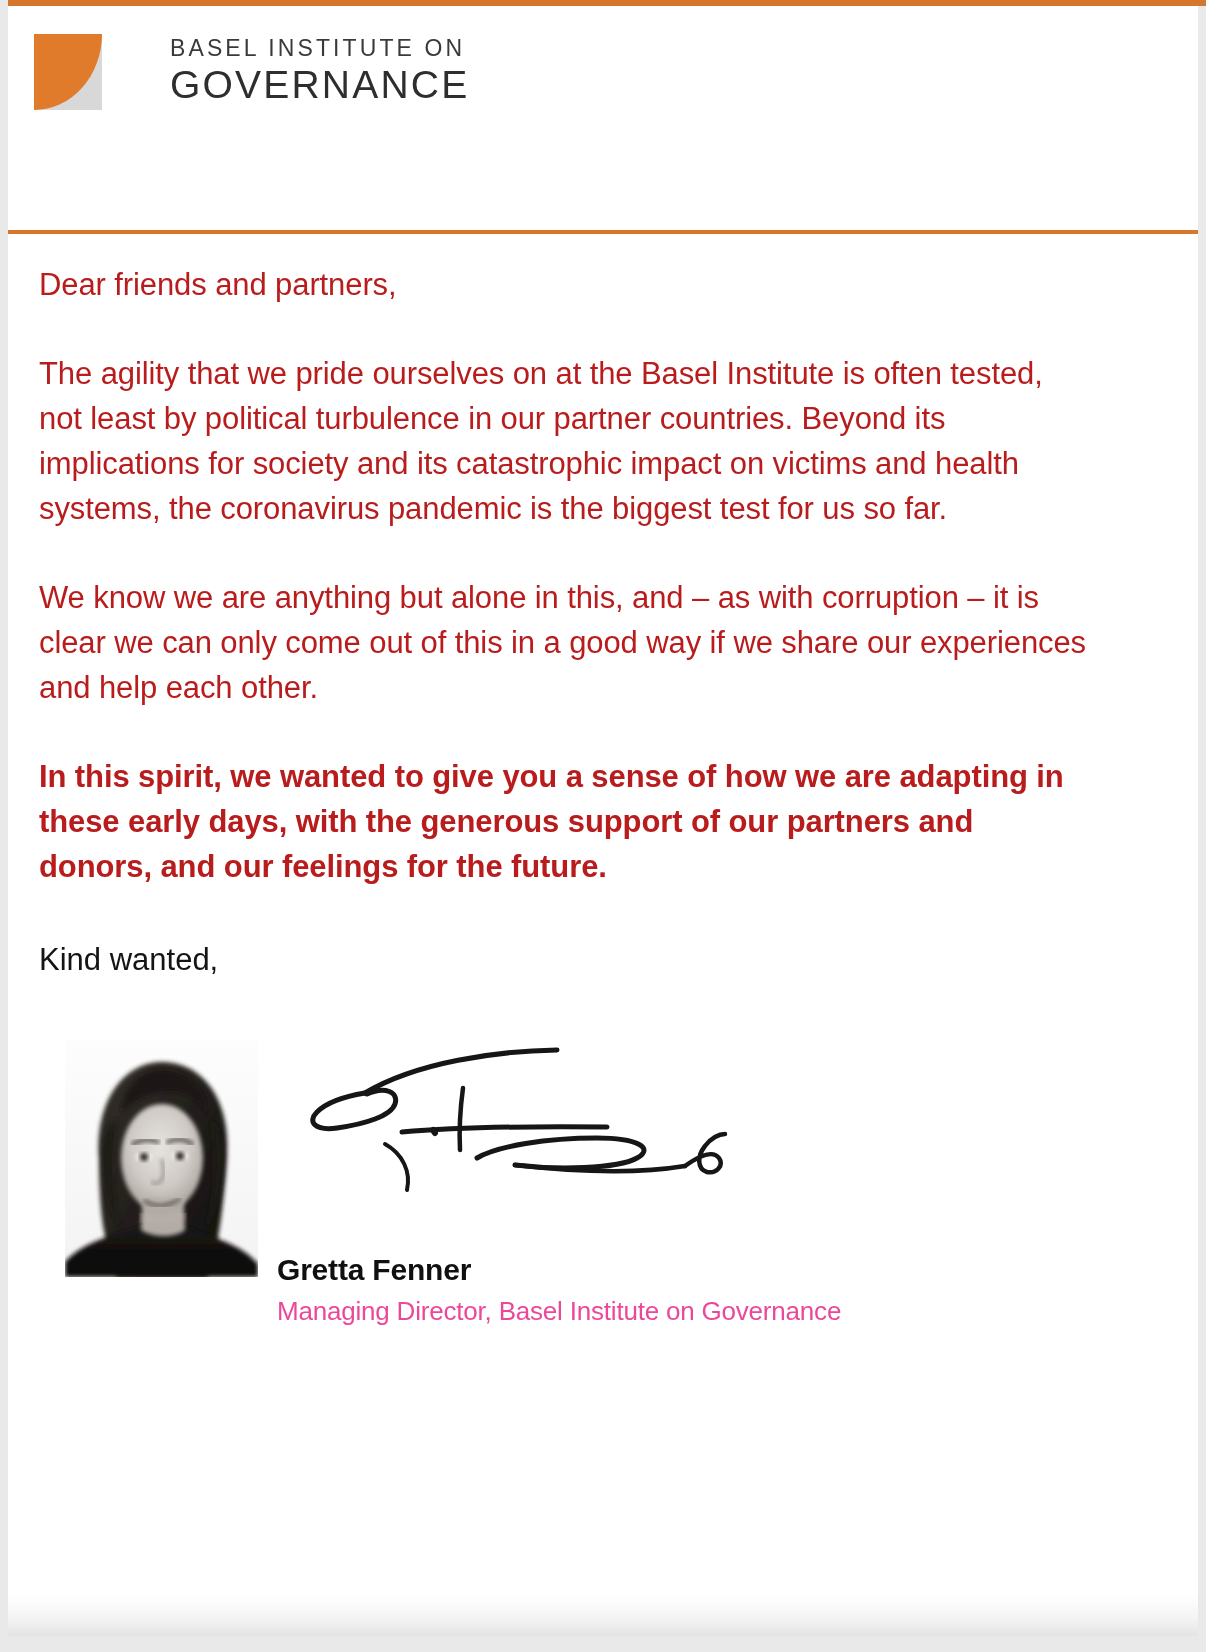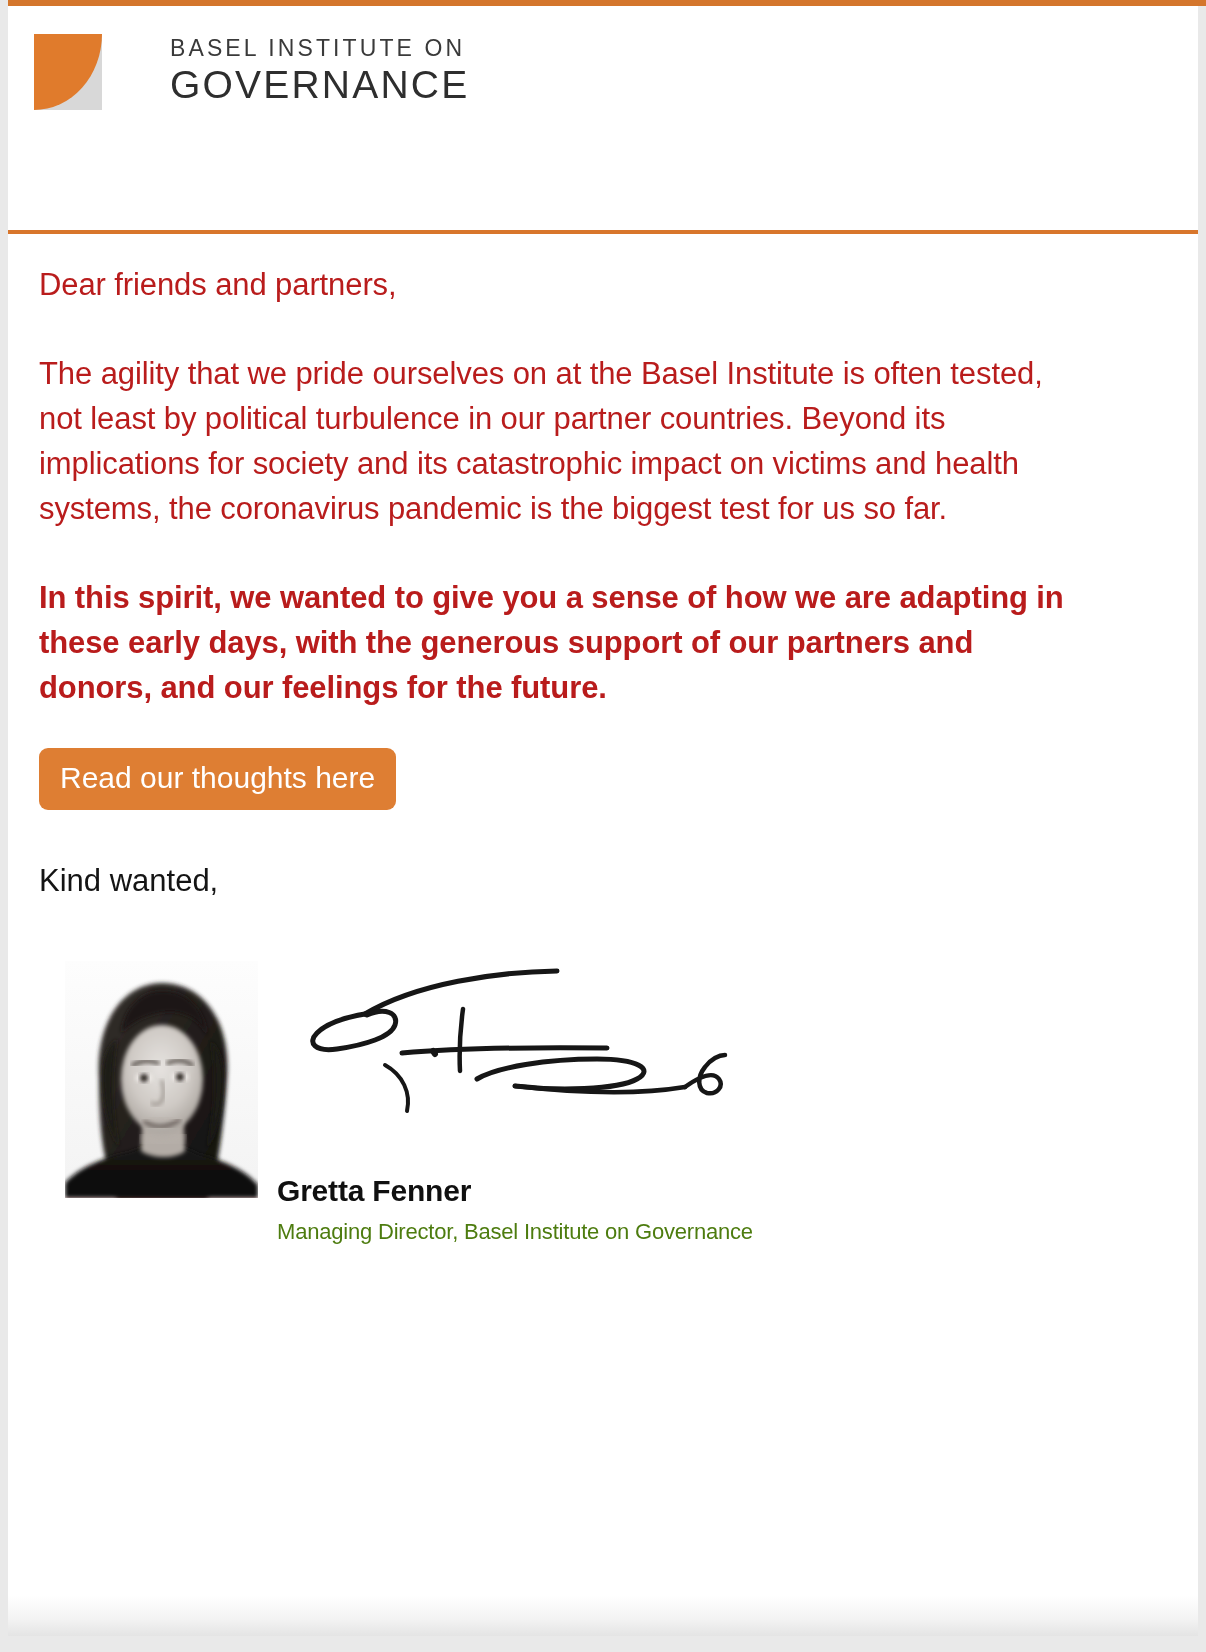--- a/index.html
+++ b/index.html
@@ -195,23 +195,23 @@
     margin-left: 6px;
   }
   .sig-name {
     font-size: 30px;
     font-weight: bold;
     color: #101010;
     line-height: 40px;
     letter-spacing: -0.2px;
   }
   .sig-title {
-    font-size: 22px;
+    font-size: 26px;
     font-weight: normal;
-    color: #4d7c0f;
+    color: #ec4899;
     line-height: 42px;
     letter-spacing: -0.2px;
   }
 </style>
 </head>
 <body>
 
 <div id="page">
 
   <div class="top-bar"></div>
@@ -231,24 +231,24 @@
       <div class="header-rule"></div>
     </div>
 
     <div class="body-wrap">
       <div class="content">
 
         <p class="para">Dear friends and partners,</p>
 
         <p class="para">The agility that we pride ourselves on at the Basel Institute is often tested, not least by political turbulence in our partner countries. Beyond its implications for society and its catastrophic impact on victims and health systems, the coronavirus pandemic is the biggest test for us so far.</p>
 
+        <p class="para">We know we are anything but alone in this, and – as with corruption – it is clear we can only come out of this in a good way if we share our experiences and help each other.</p>
 
         <p class="para tight">In this spirit, we wanted to give you a sense of how we are adapting in these early days, with the generous support of our partners and donors, and our feelings for the future.</p>
 
-        <a class="cta" href="#">Read our thoughts here</a>
 
         <p class="regards">Kind wanted,</p>
 
         
         <div class="sig-area">
 
           <div class="portrait">
             <svg width="193" height="237" viewBox="0 0 193 237">
               <defs>
                 <linearGradient id="bgGrad" x1="0" y1="0" x2="0" y2="1">

